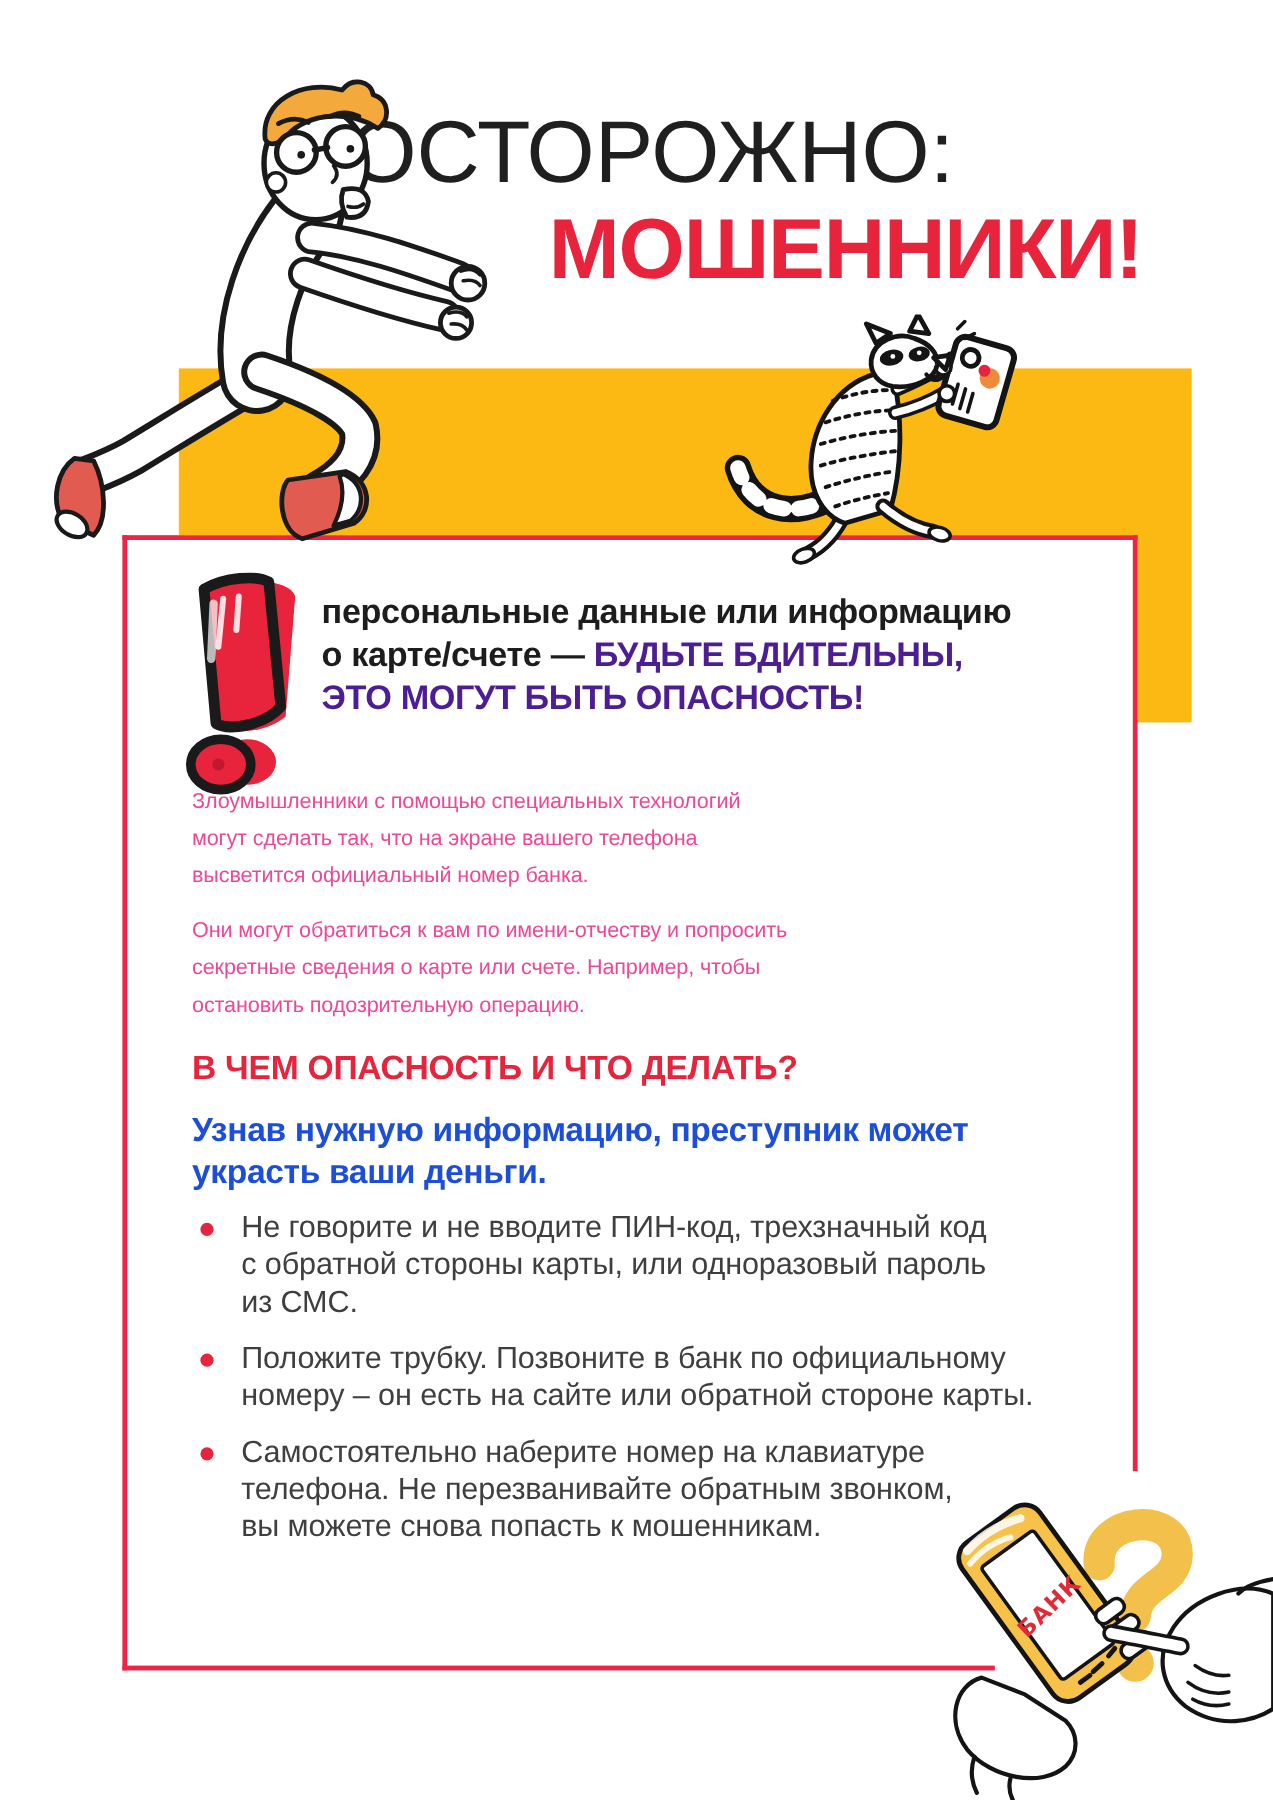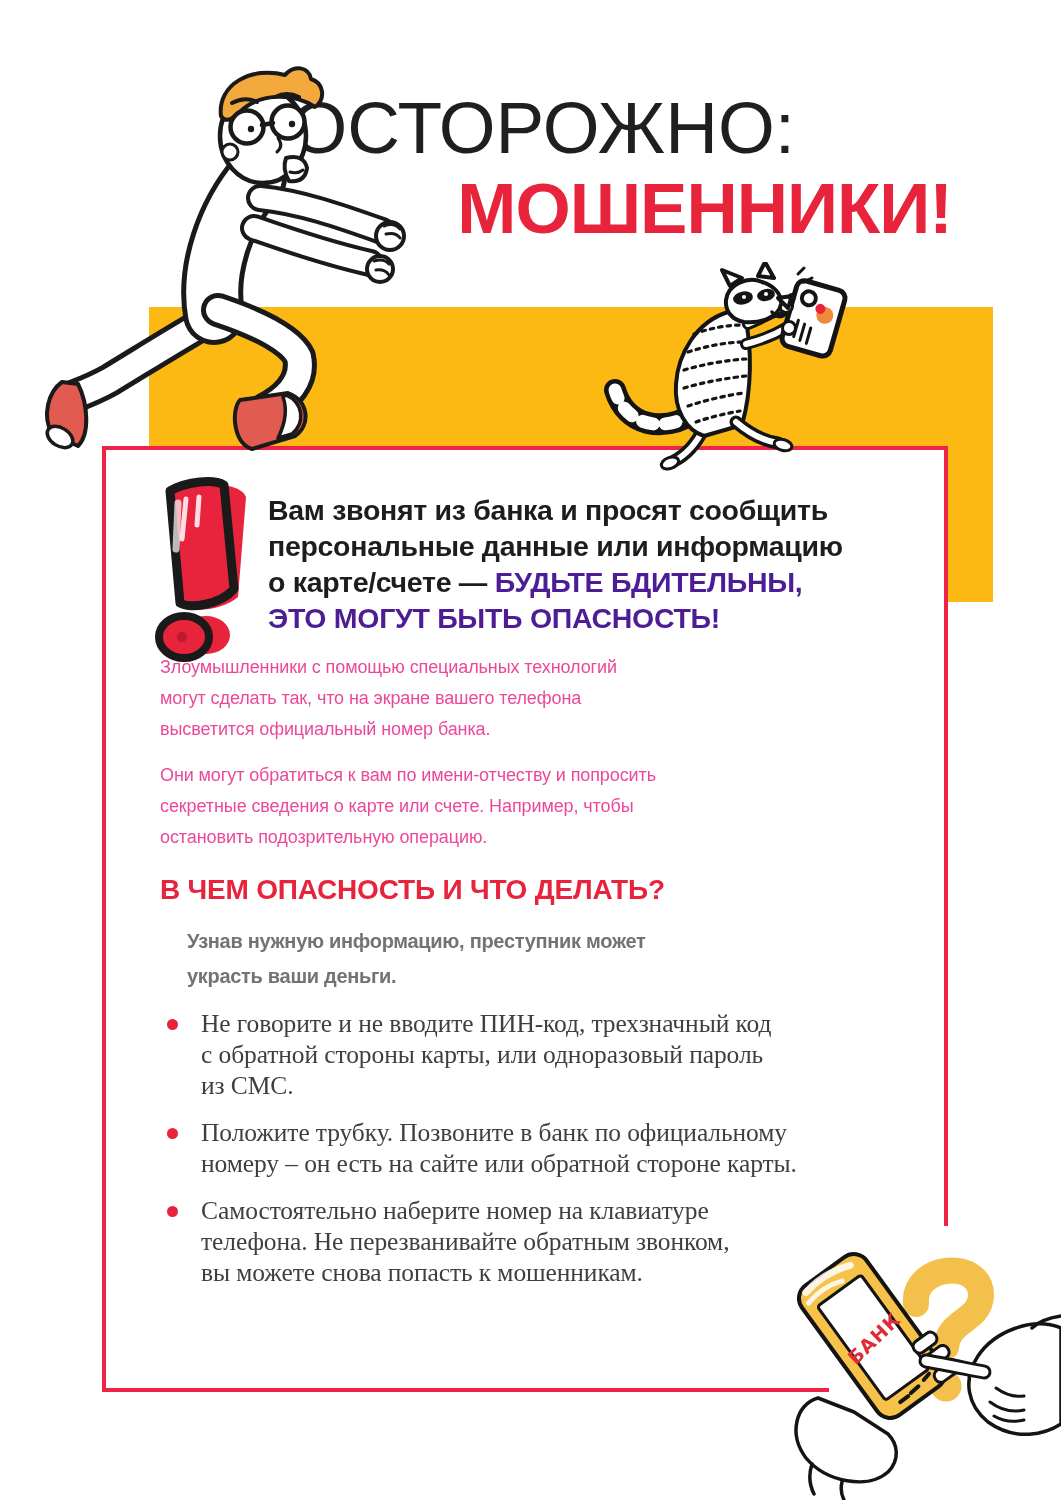--- a/index.html
+++ b/index.html
@@ -23,26 +23,26 @@
   .title2{top:170px;right:109px;font-size:71px;line-height:78px;color:#e8233c;font-weight:700;letter-spacing:-1px;z-index:4;white-space:pre;}
   
   .intro{left:268px;top:492px;width:640px;z-index:4;font-size:28.5px;line-height:36px;font-weight:700;color:#1d1d1d;letter-spacing:-0.3px;}
   .intro .red, .red-t{color:#4c1d95;}
   .intro div{white-space:pre;}
   
   .paras{left:160px;top:652px;width:800px;z-index:4;}
   .paras p{margin:0 0 15px 0;font-size:18px;line-height:31px;color:#ec4899;letter-spacing:-0.1px;white-space:pre;}
   
   .danger-h{left:160px;top:874px;z-index:4;font-size:28px;font-weight:700;color:#e8233c;letter-spacing:-0.2px;white-space:pre;text-align:center;}
-  .danger-lead{left:160px;top:924px;z-index:4;font-size:20px;line-height:35px;font-weight:700;color:#737373;letter-spacing:-0.3px;white-space:pre;margin-left:27px;}
+  .danger-lead{left:160px;top:924px;z-index:4;font-size:28px;line-height:35px;font-weight:700;color:#1d4ed8;letter-spacing:-0.3px;white-space:pre;}
   
   .bullets{left:160px;top:1008px;width:790px;z-index:4;}
   .bullet{display:flex;margin-bottom:16px;}
   .dot{width:11px;height:11px;border-radius:50%;background:#e8233c;margin:11px 0 0 7px;flex:none;}
-  .btext{margin-left:23px;font-size:25.5px;line-height:31px;color:#3f3f3f;letter-spacing:-0.1px;white-space:pre;font-family:Liberation Serif, serif;}
+  .btext{margin-left:23px;font-size:25.5px;line-height:31px;color:#3f3f3f;letter-spacing:-0.1px;white-space:pre;}
   
   .man-svg{left:28px;top:66px;z-index:5;}
   .raccoon-svg{left:602px;top:262px;z-index:5;}
   .excl-svg{left:142px;top:477px;z-index:4;}
   .phone-svg{left:788px;top:1220px;z-index:6;}
 </style>
 </head>
 <body>
 
 <div class="abs yellow-band"></div>
@@ -156,21 +156,20 @@
     <path d="M28,14 C45,4 72,2 82,8 L92,112 C78,128 48,132 38,126 Z" fill="#e8233c" stroke="#1a1a1a" stroke-width="9"></path>
     <path d="M44,22 L40,62 M57,20 L55,48" stroke="rgba(255,255,255,0.85)" stroke-width="5" fill="none"></path>
     <path d="M36,26 L34,72" stroke="rgba(255,255,255,0.7)" stroke-width="7" fill="none"></path>
     <ellipse cx="64" cy="158" rx="24" ry="19" fill="#e8233c"></ellipse>
     <ellipse cx="42" cy="160" rx="25" ry="21" fill="#e8233c" stroke="#1a1a1a" stroke-width="8"></ellipse>
     <circle cx="40" cy="160" r="5" fill="#c21730"></circle>
   </g>
 </svg>
 
 <div class="abs intro">
-  <div>Вам звонят из банка и просят сообщить</div>
   <div>персональные данные или информацию</div>
   <div><span>о карте/счете — </span><span class="red">БУДЬТЕ БДИТЕЛЬНЫ,</span></div>
   <div class="red">ЭТО МОГУТ БЫТЬ ОПАСНОСТЬ!</div>
 </div>
 
 <div class="abs paras">
   <p>Злоумышленники с помощью специальных технологий
 могут сделать так, что на экране вашего телефона
 высветится официальный номер банка.</p>
   <p>Они могут обратиться к вам по имени-отчеству и попросить

